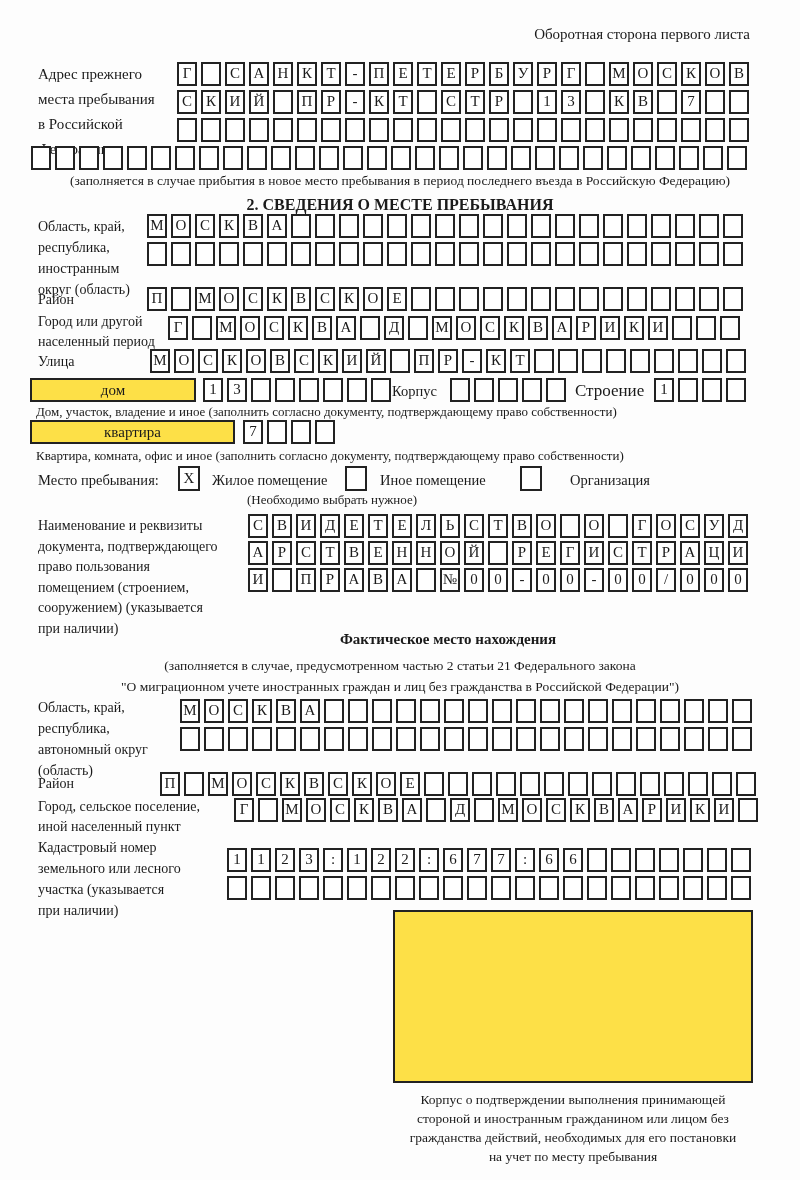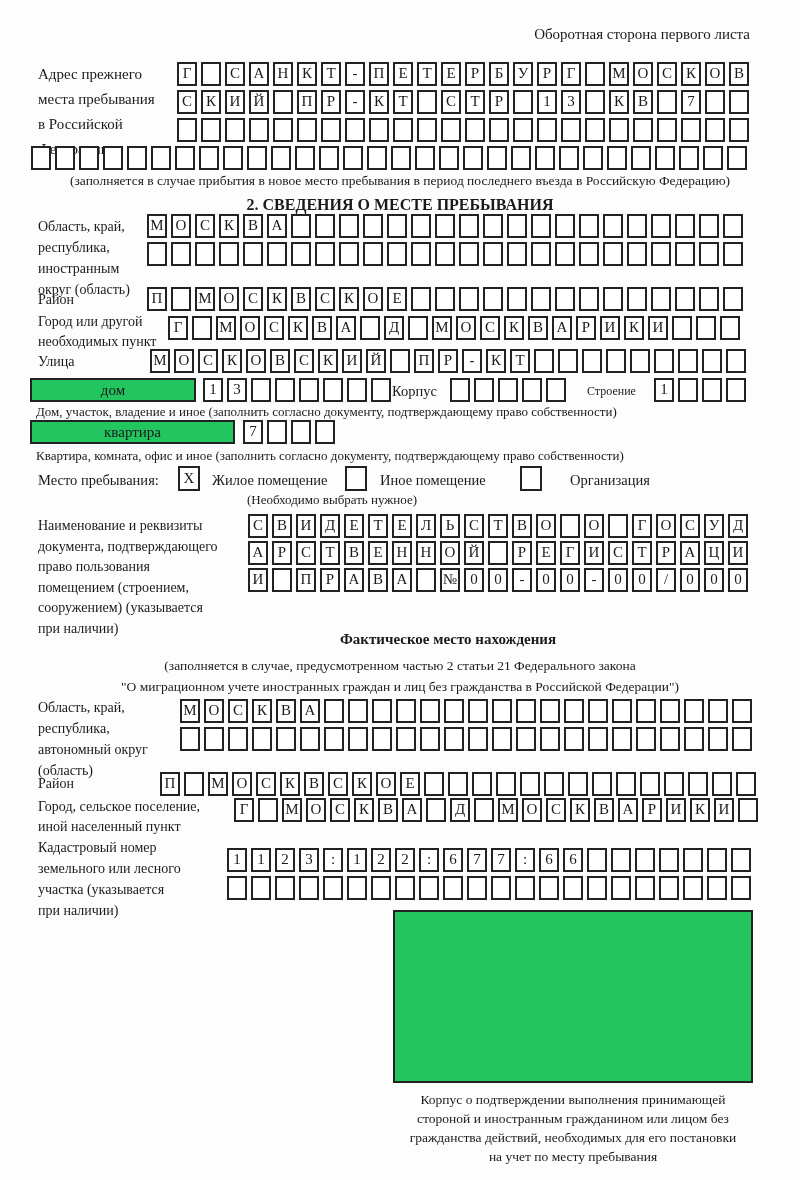--- a/index.html
+++ b/index.html
@@ -9,21 +9,21 @@
   }
   .txt{position:absolute;white-space:nowrap;}
   .txt div{white-space:nowrap;}
   .cellrow{position:absolute;display:flex;gap:4px;}
   .cell{
     box-sizing:border-box;width:20px;height:24px;border:2px solid #222;background:#fff;
     display:flex;align-items:center;justify-content:center;
     font-size:15px;line-height:1;padding-bottom:1px;
   }
   .wbox{
-    position:absolute;box-sizing:border-box;border:2px solid #222;background:#22c55e;
+    position:absolute;box-sizing:border-box;border:2px solid #222;background:#fde047;
     display:flex;align-items:center;justify-content:center;font-size:15px;
   }
 </style>
 </head>
 <body>
 
 <div class="page">
     <div class="txt" style="left: 430px; top: 24px; width: 320px; text-align: right; font-size: 15px; line-height: 20px;">
       <div>Оборотная сторона первого листа</div>
     </div>
@@ -43,29 +43,29 @@
       <div>Область, край,</div>
       <div>республика,</div>
       <div>иностранным</div>
       <div>округ (область)</div>
     </div>
     <div class="txt" style="left: 38px; top: 290px; font-size: 14px; line-height: 20px;">
       <div>Район</div>
     </div>
     <div class="txt" style="left: 38px; top: 312px; font-size: 14px; line-height: 20px;">
       <div>Город или другой</div>
-      <div>необходимых пункт</div>
+      <div>населенный период</div>
     </div>
     <div class="txt" style="left: 38px; top: 352px; font-size: 14px; line-height: 20px;">
       <div>Улица</div>
     </div>
     <div class="txt" style="left: 392px; top: 381px; font-size: 14.5px; line-height: 20px;">
       <div>Корпус</div>
     </div>
-    <div class="txt" style="left: 587px; top: 381px; font-size: 12px; line-height: 20px;">
+    <div class="txt" style="left: 575px; top: 381px; font-size: 17px; line-height: 20px;">
       <div>Строение</div>
     </div>
     <div class="txt" style="left: 36px; top: 404px; font-size: 13px; line-height: 16px;">
       <div>Дом, участок, владение и иное (заполнить согласно документу, подтверждающему право собственности)</div>
     </div>
     <div class="txt" style="left: 36px; top: 448px; font-size: 13px; line-height: 16px;">
       <div>Квартира, комната, офис и иное (заполнить согласно документу, подтверждающему право собственности)</div>
     </div>
     <div class="txt" style="left: 38px; top: 470px; font-size: 14.5px; line-height: 20px;">
       <div>Место пребывания:</div>

